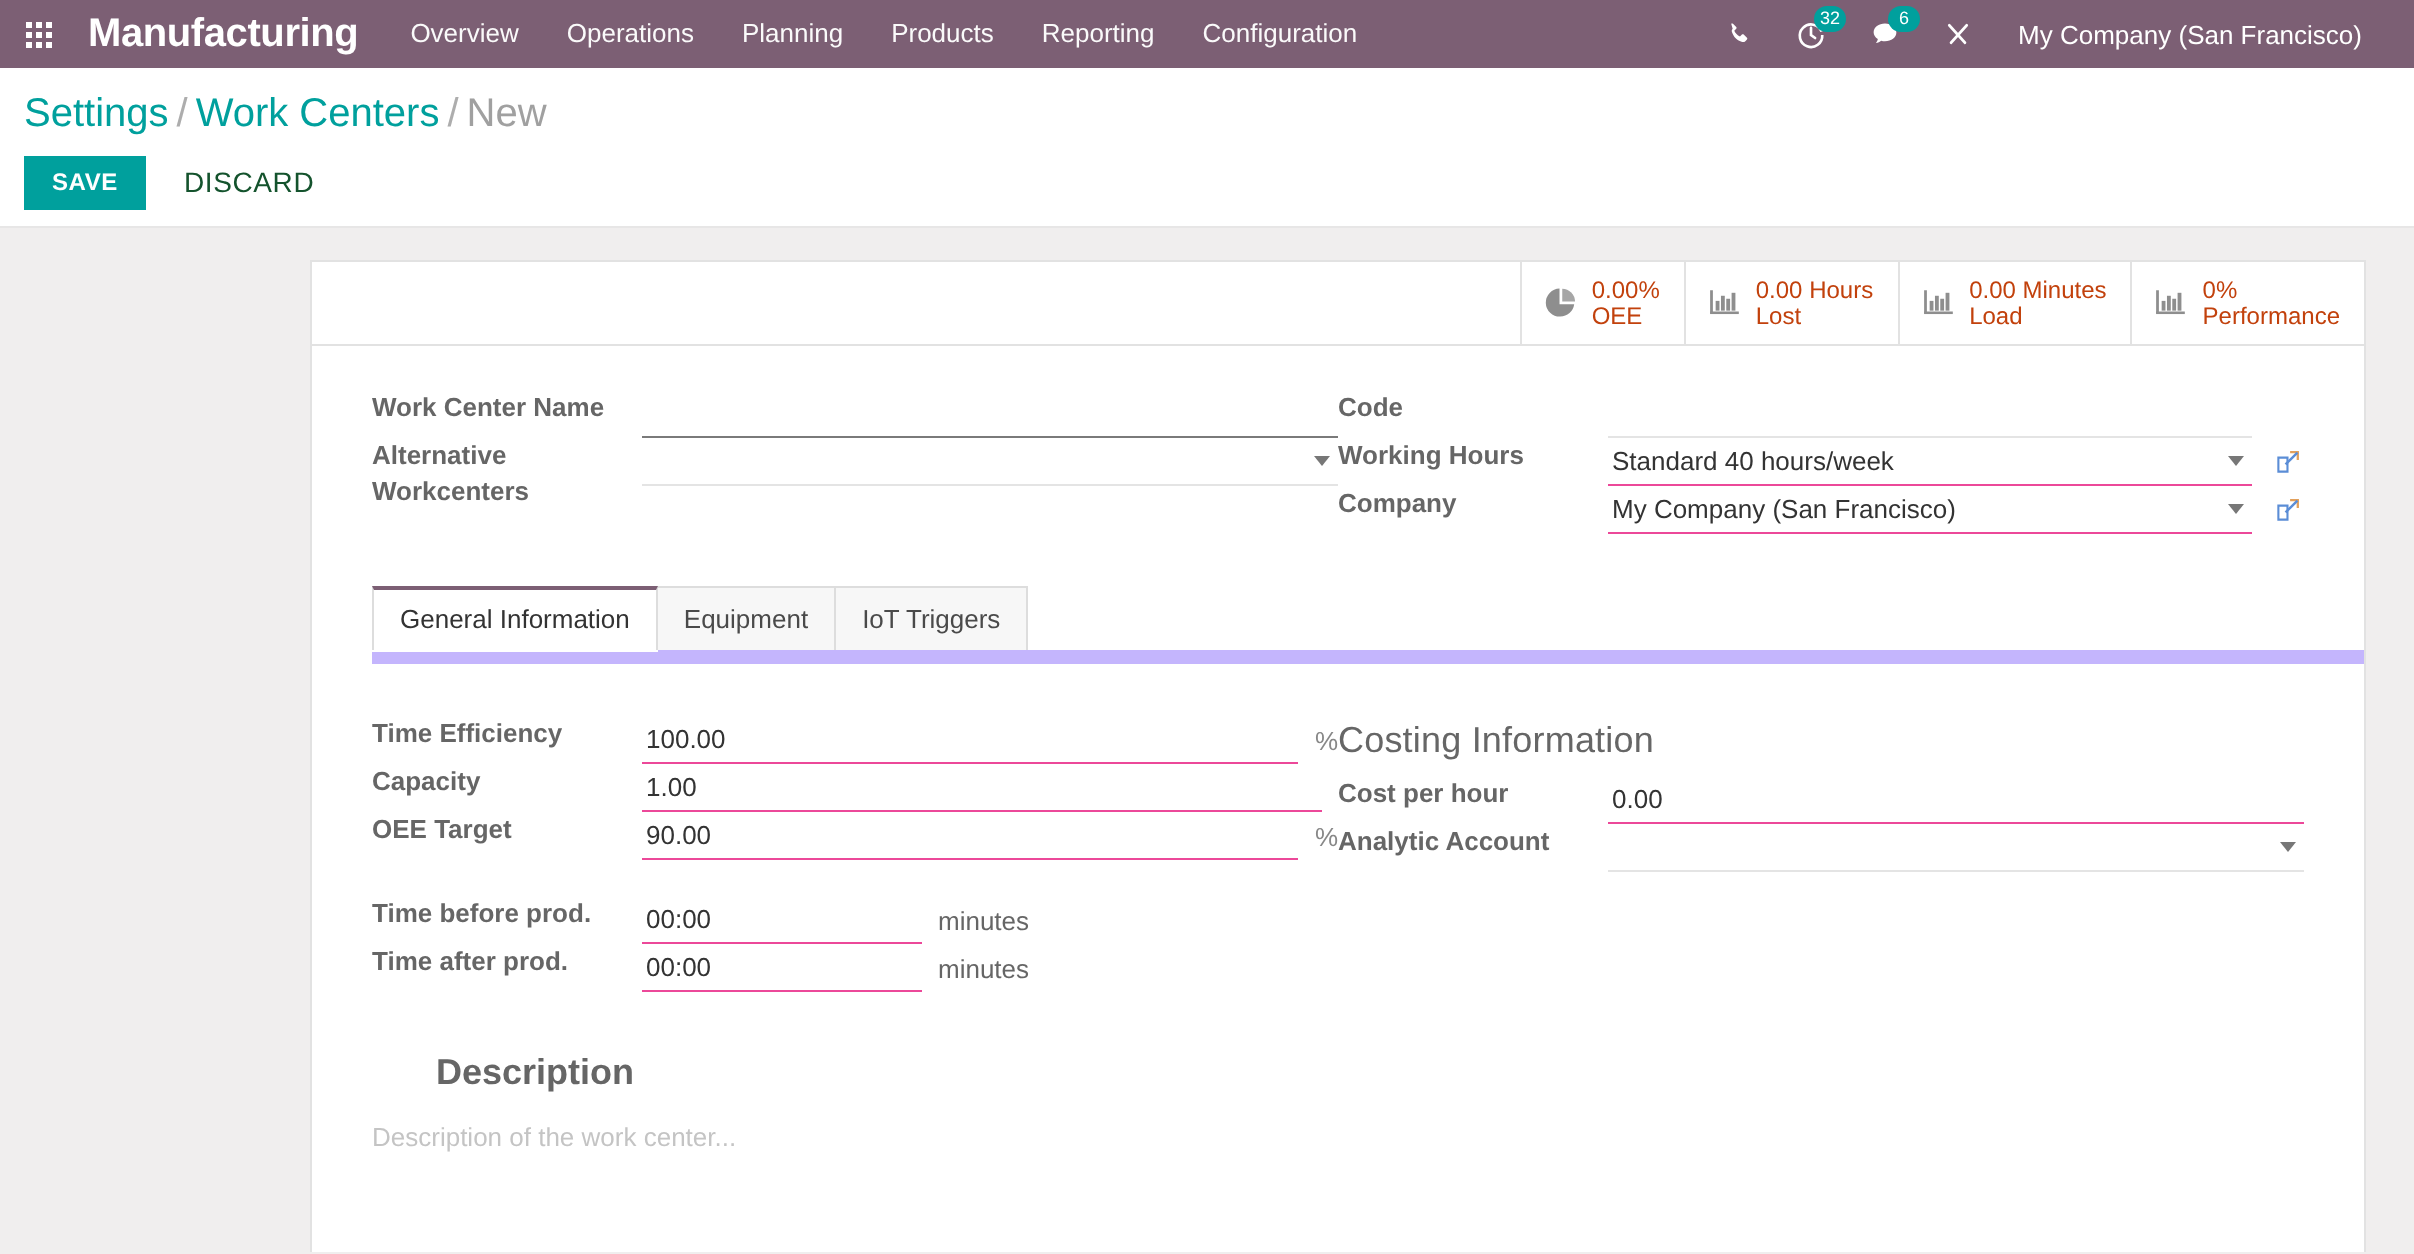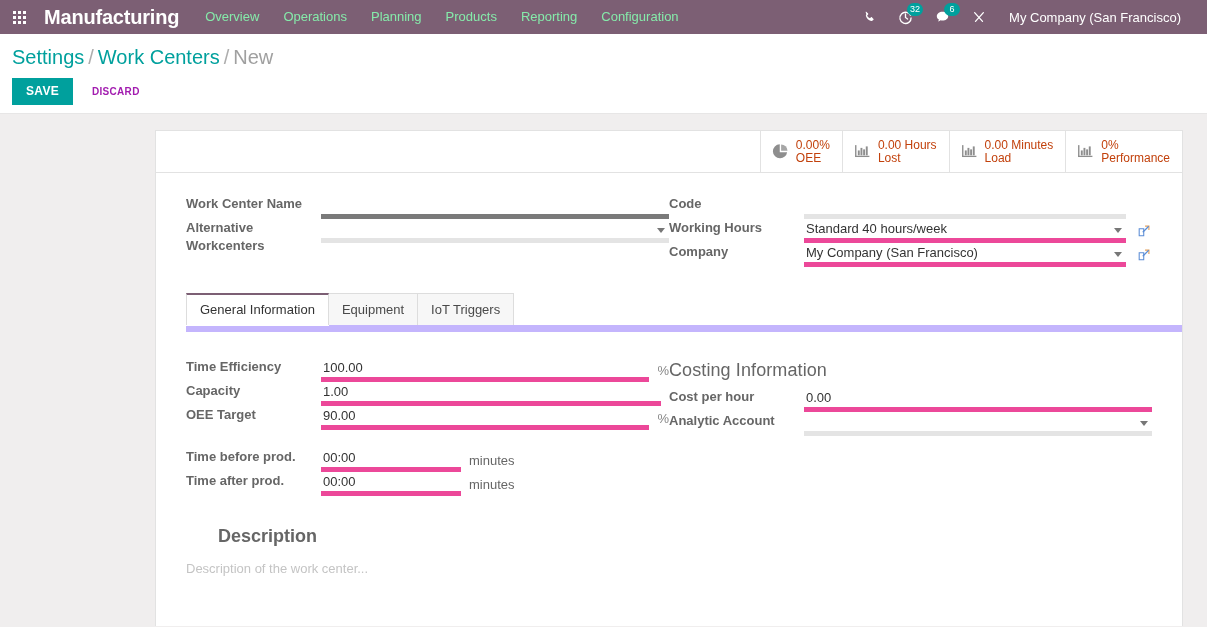--- a/index.html
+++ b/index.html
@@ -47,21 +47,21 @@
     letter-spacing: -0.2px;
     padding: 0 14px 0 6px;
     color: #ffffff;
     cursor: pointer;
   }
   .menu-items { display: flex; align-items: center; }
   .menu-item {
     padding: 0 12px;
     font-size: 13px;
     line-height: 34px;
-    color: #86efac;
+    color: #ffffff;
     cursor: pointer;
     opacity: 0.97;
   }
 
   .nav-right {
     position: absolute;
     right: 0;
     top: 0;
     height: 34px;
     display: flex;
@@ -130,23 +130,23 @@
     font-weight: bold;
     letter-spacing: 0.3px;
     padding: 6px 13px 6px 13px;
     line-height: 13px;
     cursor: pointer;
     font-family: "Liberation Sans", sans-serif;
   }
   .btn-discard {
     background: transparent;
     border: 1px solid transparent;
-    color: #a21caf;
-    font-size: 10px;
-    font-weight: bold;
+    color: #14532d;
+    font-size: 14px;
+    font-weight: normal;
     letter-spacing: 0.3px;
     padding: 6px 10px;
     margin-left: 8px;
     line-height: 13px;
     cursor: pointer;
     font-family: "Liberation Sans", sans-serif;
   }
 
   
   .sheet-wrap {
@@ -203,21 +203,21 @@
     color: #666666;
     padding: 5px 8px 5px 0;
     line-height: 18px;
   }
   td.val { padding: 4px 0 4px 0; }
 
   .inp {
     display: block;
     width: 100%;
     border: none;
-    border-bottom: 5px solid #ec4899;
+    border-bottom: 1px solid #ec4899;
     outline: none;
     font-family: "Liberation Sans", sans-serif;
     font-size: 13px;
     color: #333333;
     padding: 2px 0 3px 2px;
     background: transparent;
     line-height: 18px;
     height: 24px;
   }
   .inp::placeholder { color: #bdbdbd; }

